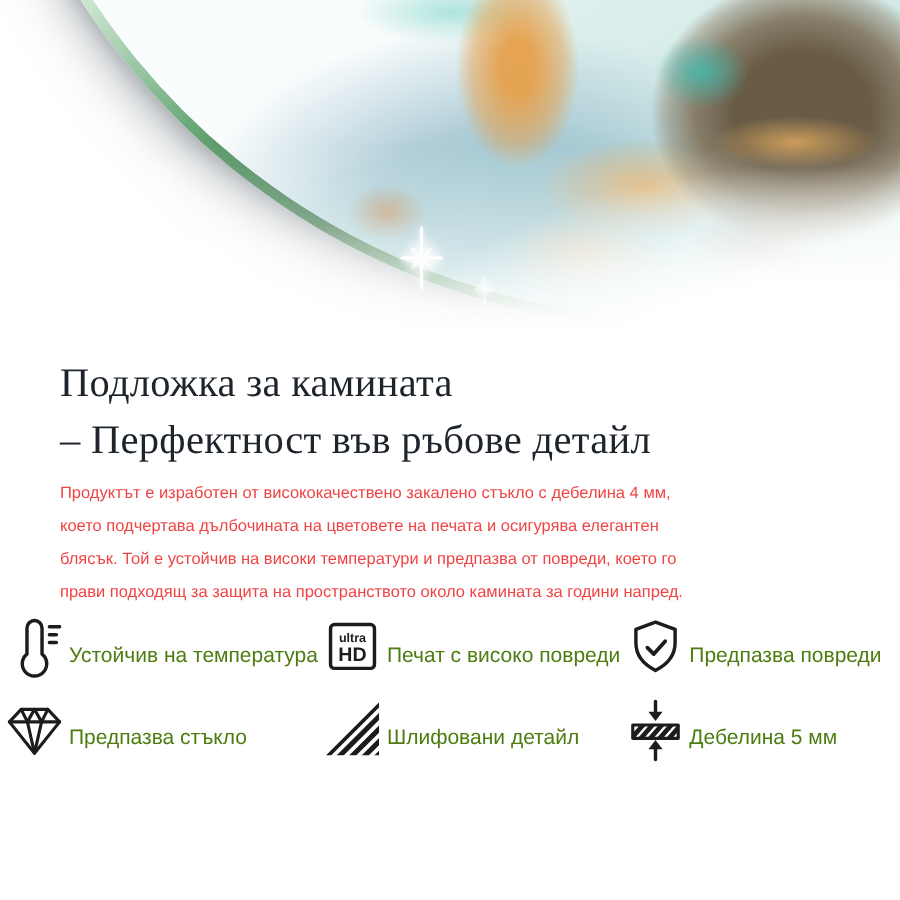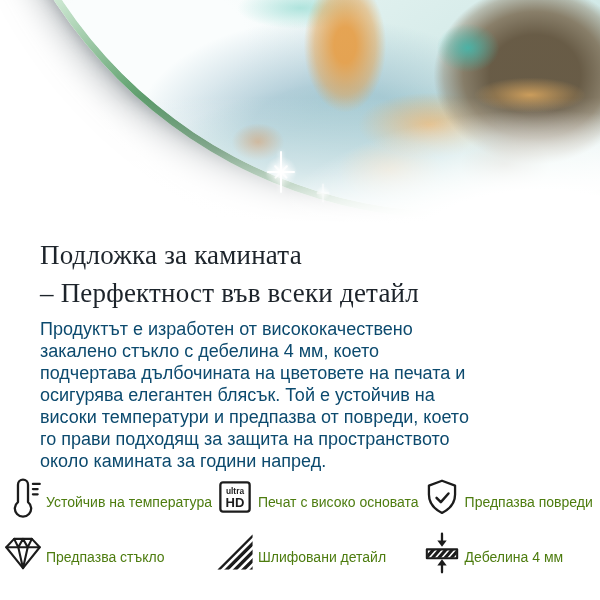--- a/index.html
+++ b/index.html
@@ -85,23 +85,23 @@
     font-family: "Liberation Serif", serif;
     font-weight: 400;
     font-size: 27px;
     line-height: 1.40;
     color: #1d242b;
     letter-spacing: 0.2px;
   }
   .description {
     margin: 5px 0 0 0;
     max-width: 528px;
-    font-size: 18px;
+    font-size: 11px;
     line-height: 22px;
-    color: #0c4a6e;
+    color: #ef4444;
   }
 
   
   .features {
     margin-top: 3px;
     display: grid;
     grid-template-columns: 1fr 1fr 1fr;
     row-gap: 9px;
   }
   .feature {
@@ -139,21 +139,21 @@
       <div class="glow"></div>
         <div class="ray-v"></div>
         <div class="ray-h"></div>
     </div>
     <div class="hero-fade"></div>
   </div>
 
   <div class="content">
     <h1 class="title">
       <span>Подложка за камината</span><br>
-      <span>– Перфектност във всеки детайл</span>
+      <span>– Перфектност във ръбове детайл</span>
     </h1>
     <p class="description">Продуктът е изработен от висококачествено закалено стъкло с дебелина 4 мм, което подчертава дълбочината на цветовете на печата и осигурява елегантен блясък. Той е устойчив на високи температури и предпазва от повреди, което го прави подходящ за защита на пространството около камината за години напред.</p>
   </div>
 
   <div class="features">
 
     <div class="feature">
       <div class="icon">
         <svg viewBox="0 0 44 44">
           <path class="stroke-ic" d="M26.8 25.9 V9.3 a4.8 4.8 0 0 0 -9.6 0 v16.6 a7.8 7.8 0 1 0 9.6 0 z"></path>
@@ -164,21 +164,21 @@
     </div>
 
     <div class="feature">
       <div class="icon">
         <svg viewBox="0 0 44 44">
           <rect class="stroke-ic" x="8" y="7" width="28" height="28" rx="2.5"></rect>
           <text x="22" y="18.5" text-anchor="middle" font-family="Liberation Sans, sans-serif" font-size="8" font-weight="600" fill="#1c1c1c">ultra</text>
           <text x="22" y="30.5" text-anchor="middle" font-family="Liberation Sans, sans-serif" font-size="12.5" font-weight="700" fill="#1c1c1c">HD</text>
         </svg>
       </div>
-      <div class="label">Печат с високо основата</div>
+      <div class="label">Печат с високо повреди</div>
     </div>
 
     <div class="feature">
       <div class="icon">
         <svg viewBox="0 0 44 44">
           <path class="stroke-ic" d="M22 5.5 l12.5 4.6 v8.6 c0 8.8 -5.3 14 -12.5 17.6 c-7.2 -3.6 -12.5 -8.8 -12.5 -17.6 v-8.6 z"></path>
           <path class="stroke-ic" style="stroke-width:2.4" d="M16.8 21.8 l4.1 4.1 l7.3 -8.2"></path>
         </svg>
       </div>
       <div class="label">Предпазва повреди</div>
@@ -229,17 +229,17 @@
                 <rect x="8" y="19" width="28" height="7.5"></rect>
               </clipPath>
             </defs>
           <rect class="stroke-ic" style="stroke-width:2" x="7.5" y="18.5" width="29" height="8.5"></rect>
           <path class="stroke-ic" d="M22 3.5 v6.5"></path>
           <polygon class="fill-ic" points="17.5,10 26.5,10 22,16"></polygon>
           <path class="stroke-ic" d="M22 40.5 v-6.5"></path>
           <polygon class="fill-ic" points="17.5,34 26.5,34 22,28"></polygon>
         </svg>
       </div>
-      <div class="label">Дебелина 4 мм</div>
+      <div class="label">Дебелина 5 мм</div>
     </div>
 
   </div>
 </div>
 
 </body></html>

